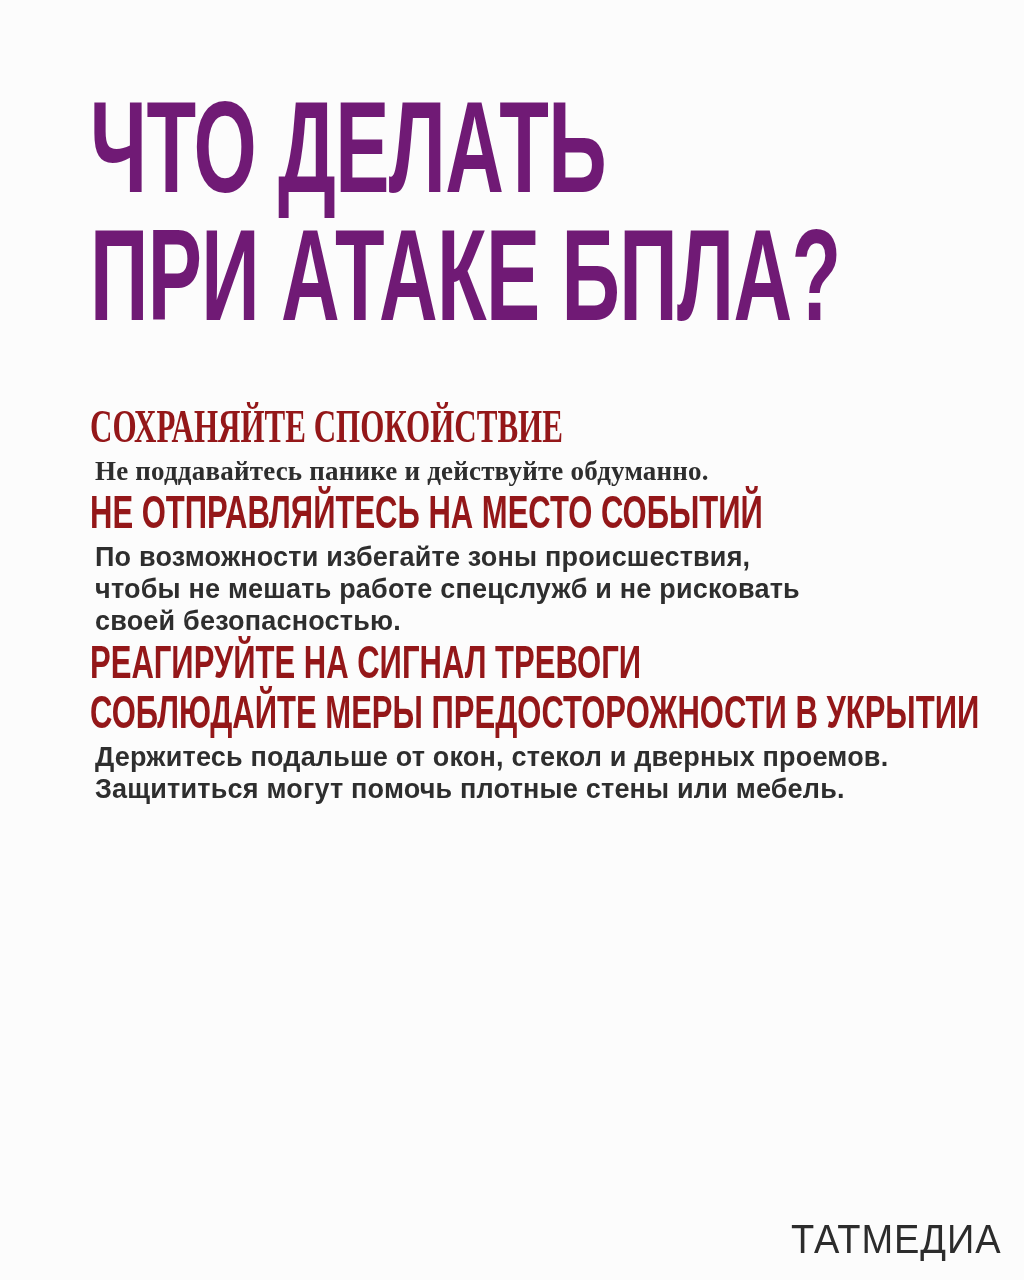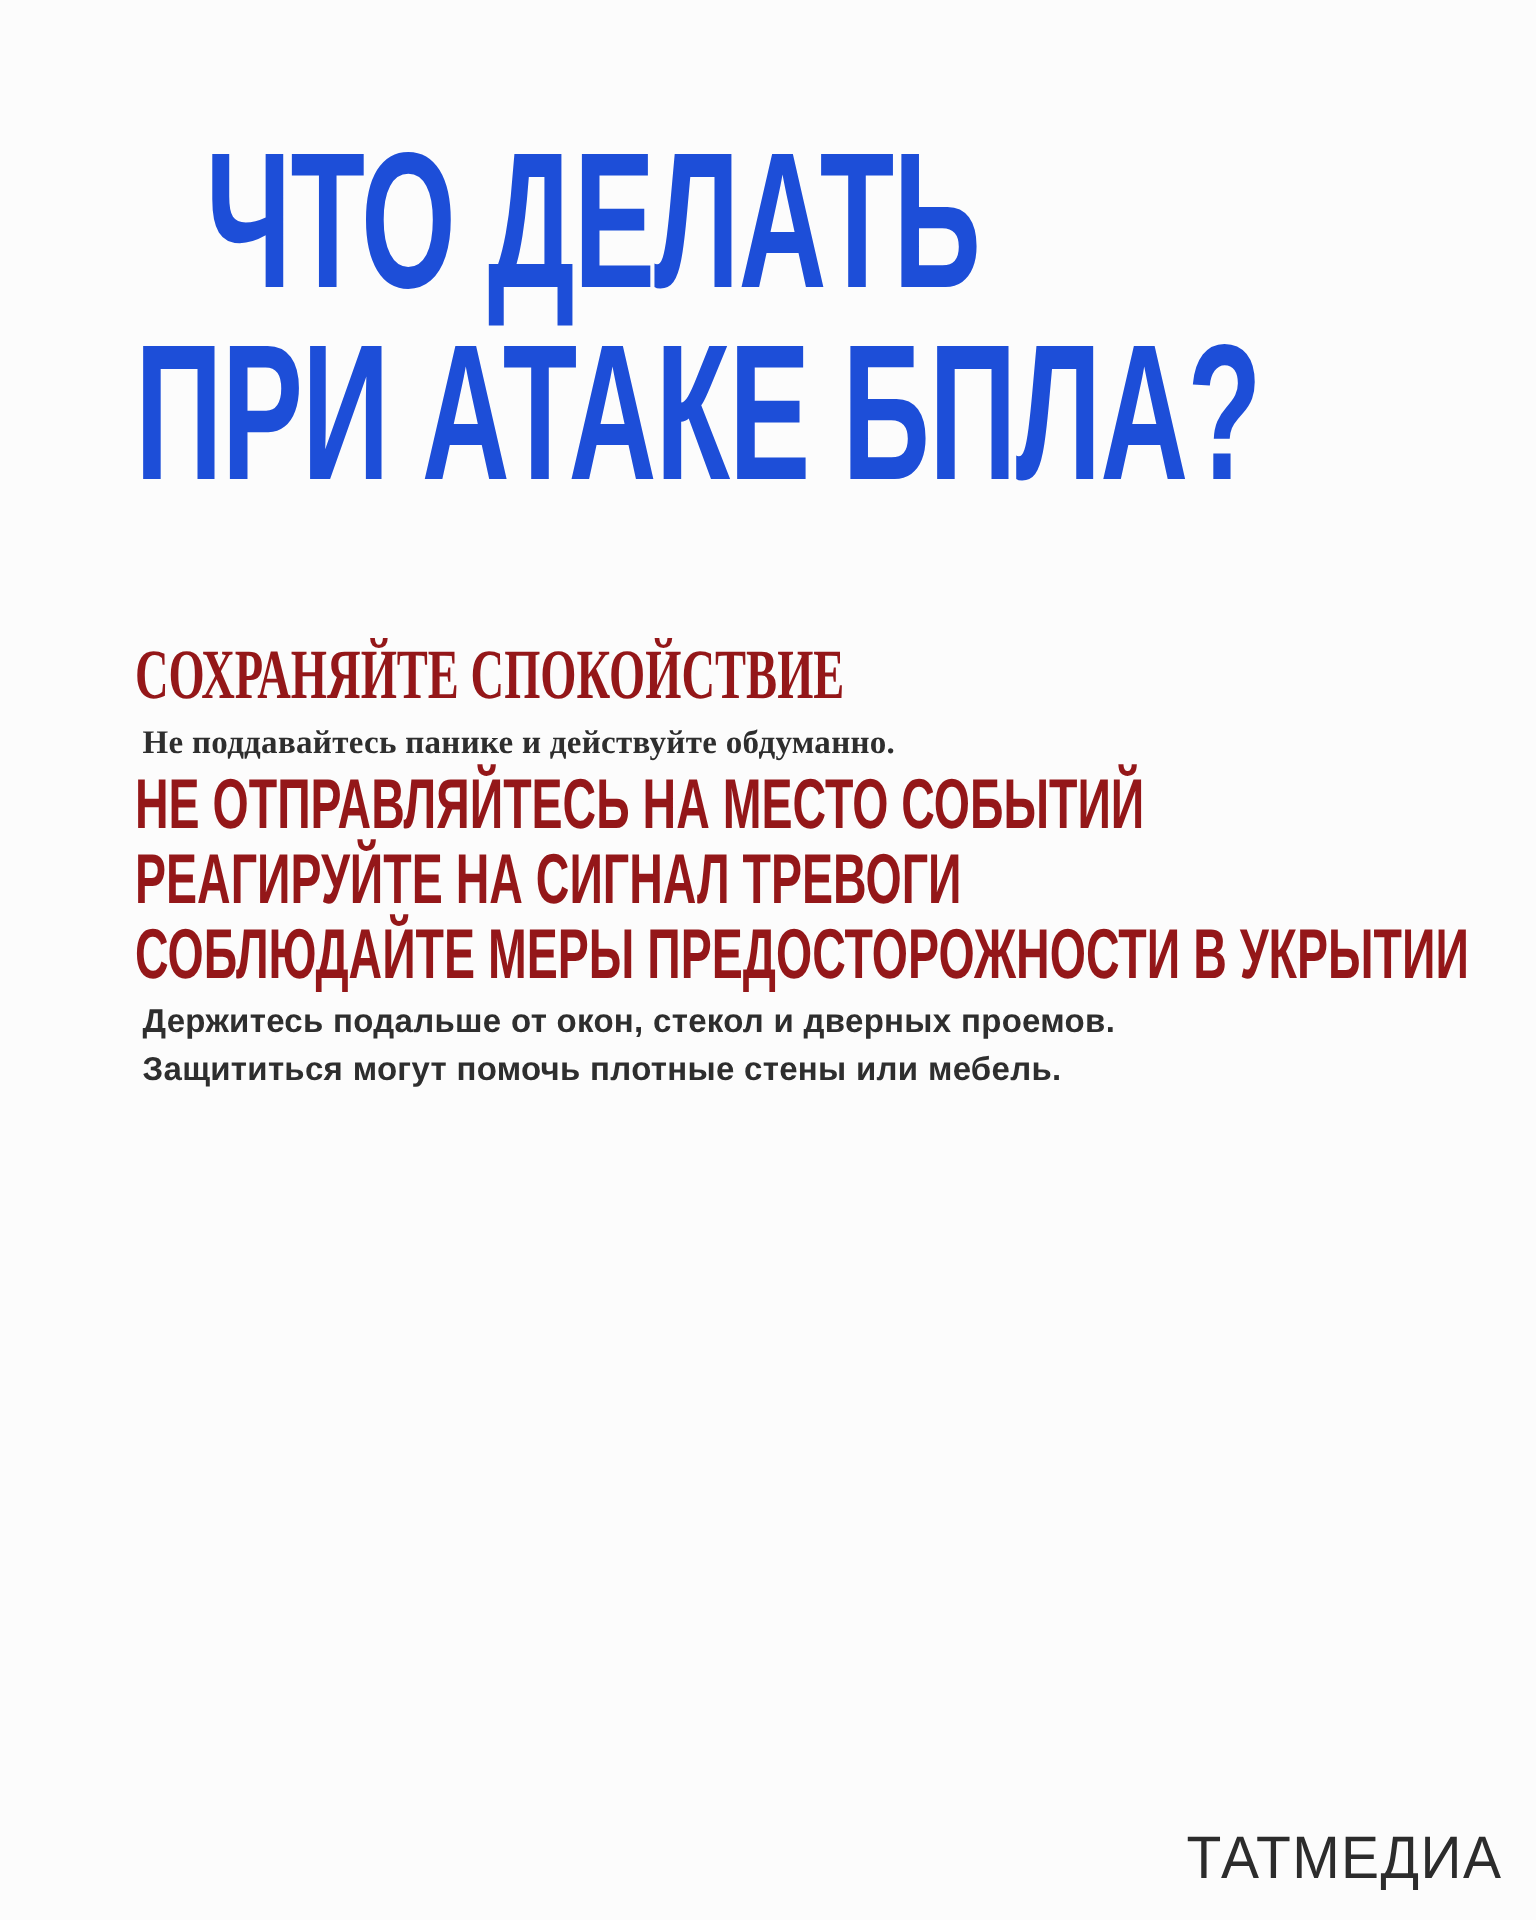--- a/index.html
+++ b/index.html
@@ -17,27 +17,26 @@
   }
 
   .poster {
     position: absolute;
     inset: 0;
     padding: 83px 40px 0 90px;
   }
 
   
   .title {
-    color: #1d4ed8;
+    color: #701a75;
     font-size: 129px;
     font-weight: 700;
     line-height: 128px;
     letter-spacing: -1px;
-    margin-bottom: 86px;
-    text-align: right;
+    margin-bottom: 62px;
   }
   .title-line {
     display: block;
     transform: scaleX(0.63);
     transform-origin: left center;
     white-space: nowrap;
   }
 
   
   .section { }
@@ -49,21 +48,21 @@
     font-weight: 700;
     line-height: 50px;
     white-space: nowrap;
     transform: scaleX(0.66);
     transform-origin: left center;
   }
 
   .section-body {
     margin: 4px 0 0 5px;
     color: #2E2E2E;
-    font-size: 22px;
+    font-size: 27px;
     font-weight: 700;
     line-height: 32px;
     white-space: pre-line;
     letter-spacing: 0.2px;
   }
 
   
   .footer-brand {
     position: absolute;
     top: 1217px;
@@ -89,20 +88,23 @@
 
   <main>
 
     <section class="section">
       <h2 class="section-heading">СОХРАНЯЙТЕ СПОКОЙСТВИЕ</h2>
       <p class="section-body">Не поддавайтесь панике и действуйте обдуманно.</p>
     </section>
 
     <section class="section">
       <h2 class="section-heading">НЕ ОТПРАВЛЯЙТЕСЬ НА МЕСТО СОБЫТИЙ</h2>
+      <p class="section-body">По возможности избегайте зоны происшествия,
+чтобы не мешать работе спецслужб и не рисковать
+своей безопасностью.</p>
     </section>
 
     <section class="section">
       <h2 class="section-heading">РЕАГИРУЙТЕ НА СИГНАЛ ТРЕВОГИ</h2>
     </section>
 
     <section class="section">
       <h2 class="section-heading">СОБЛЮДАЙТЕ МЕРЫ ПРЕДОСТОРОЖНОСТИ В УКРЫТИИ</h2>
       <p class="section-body">Держитесь подальше от окон, стекол и дверных проемов.
 Защититься могут помочь плотные стены или мебель.</p>

